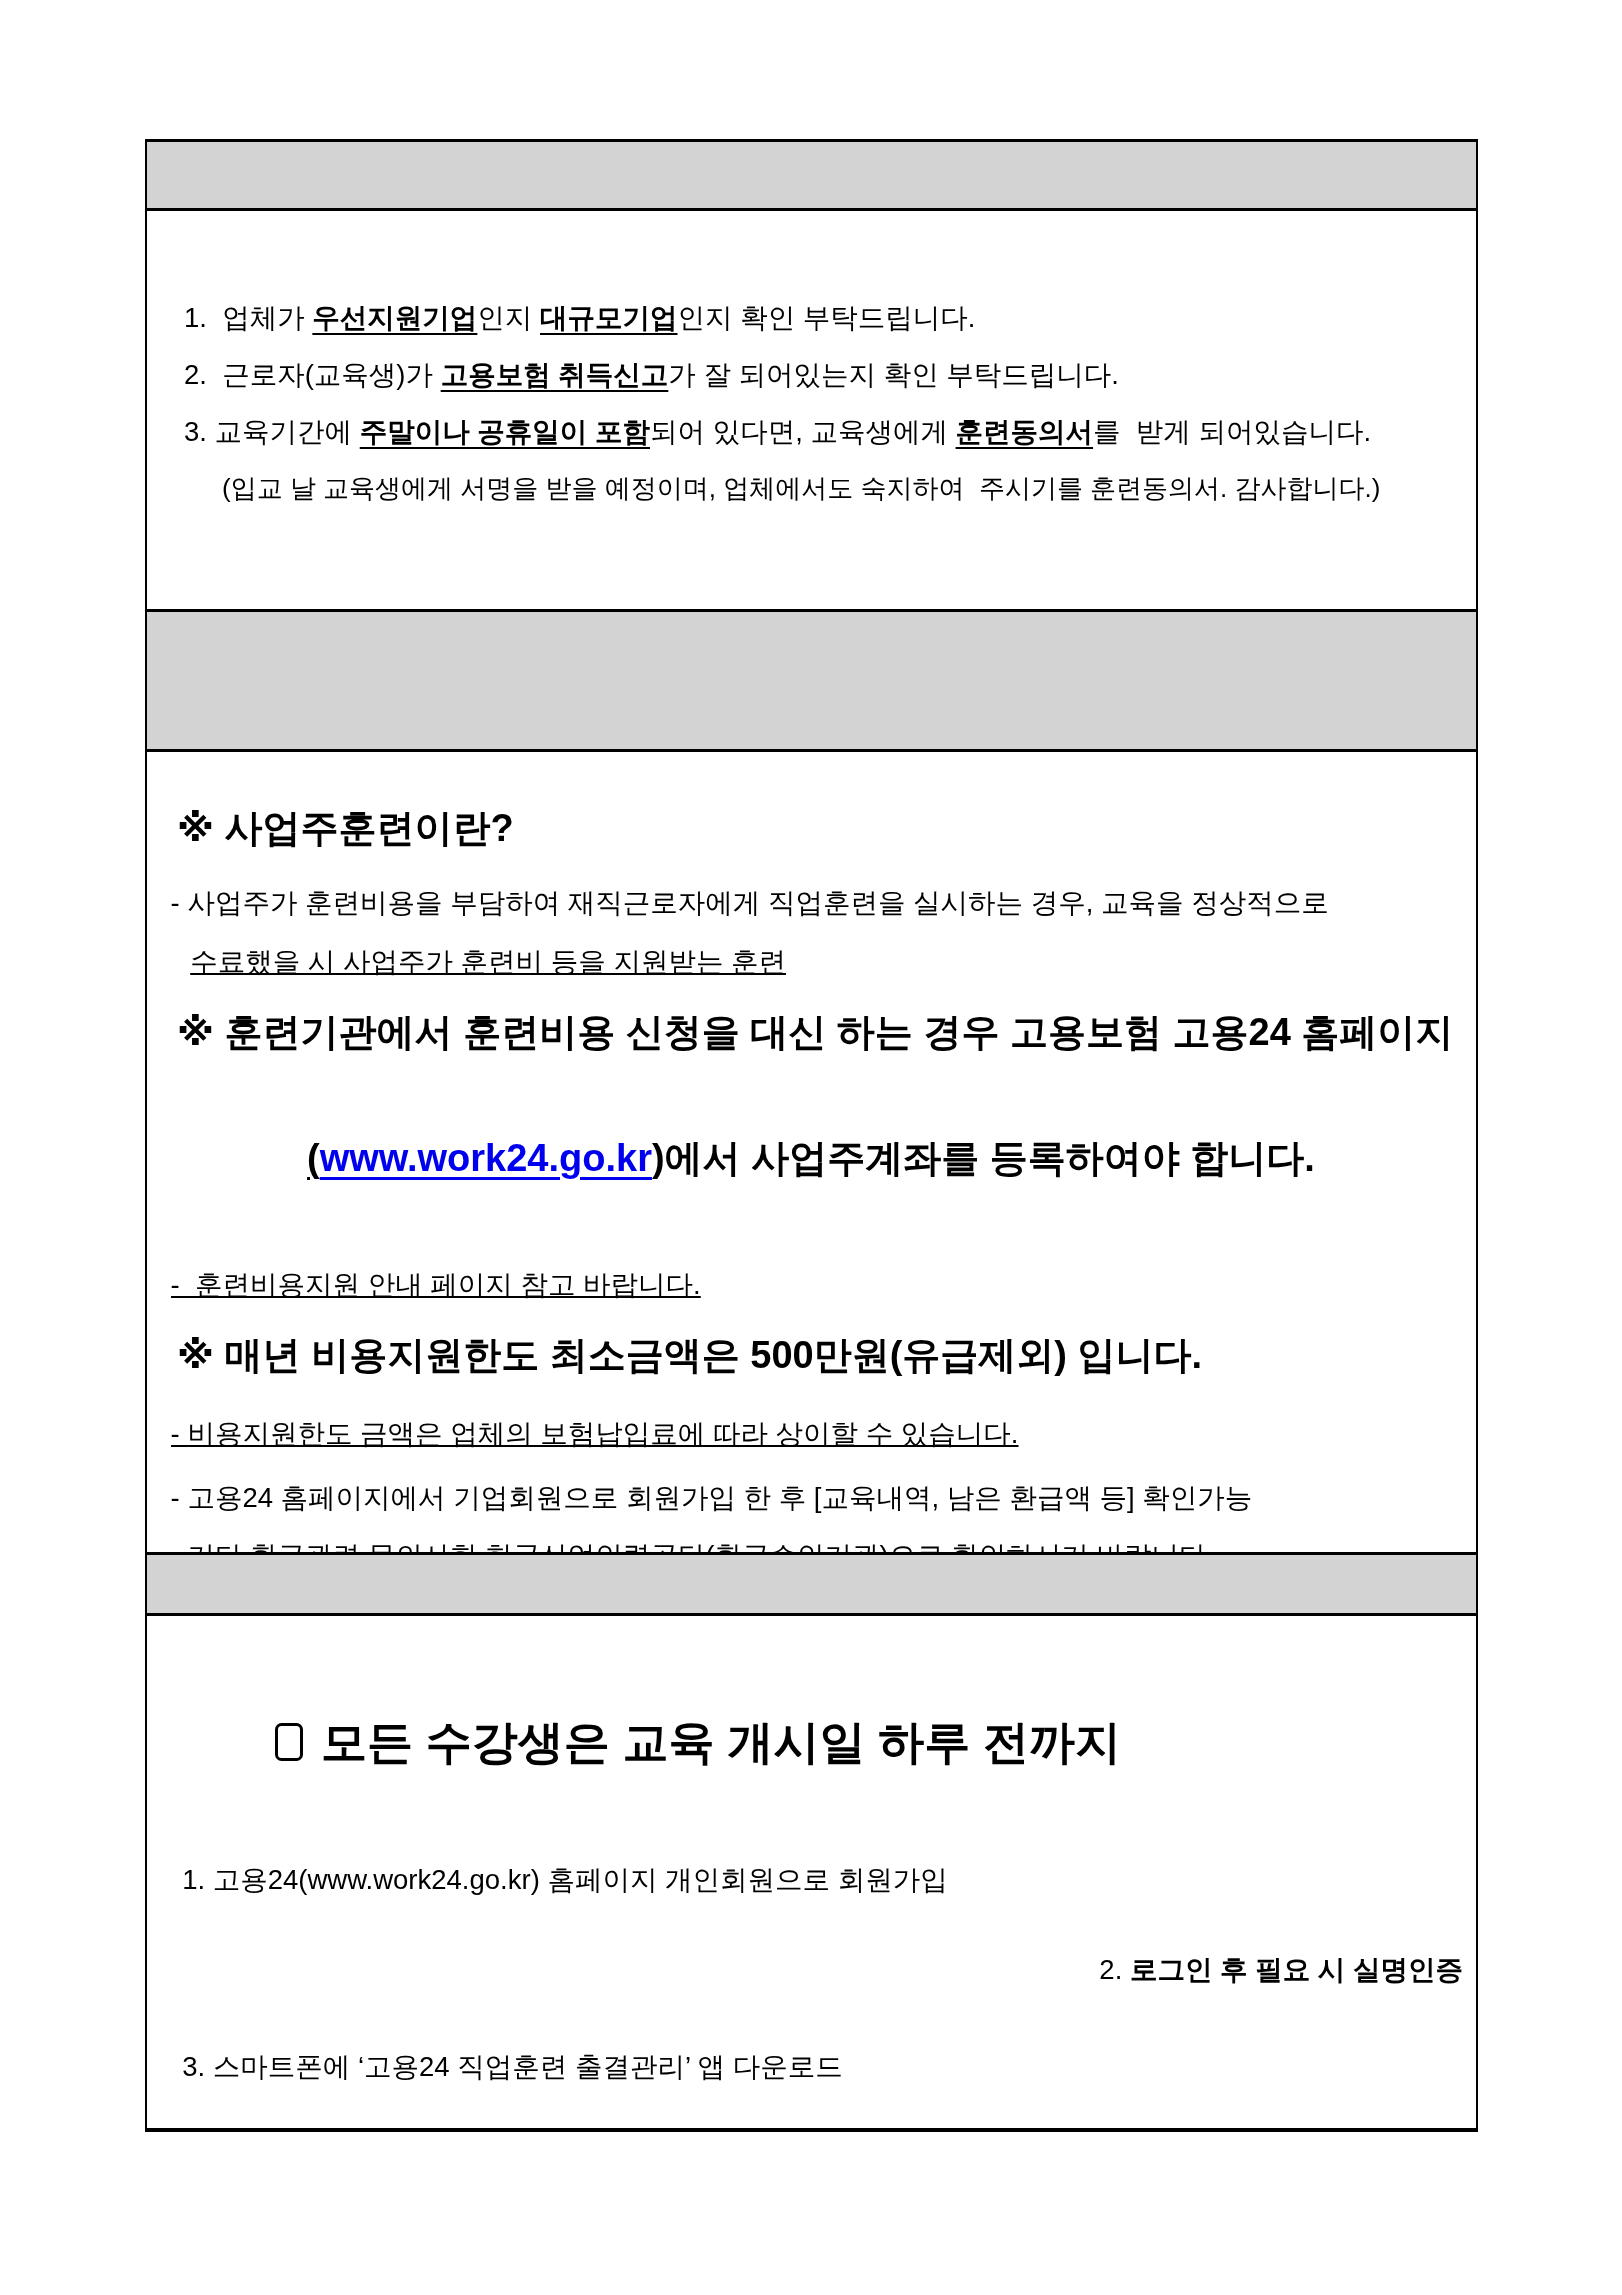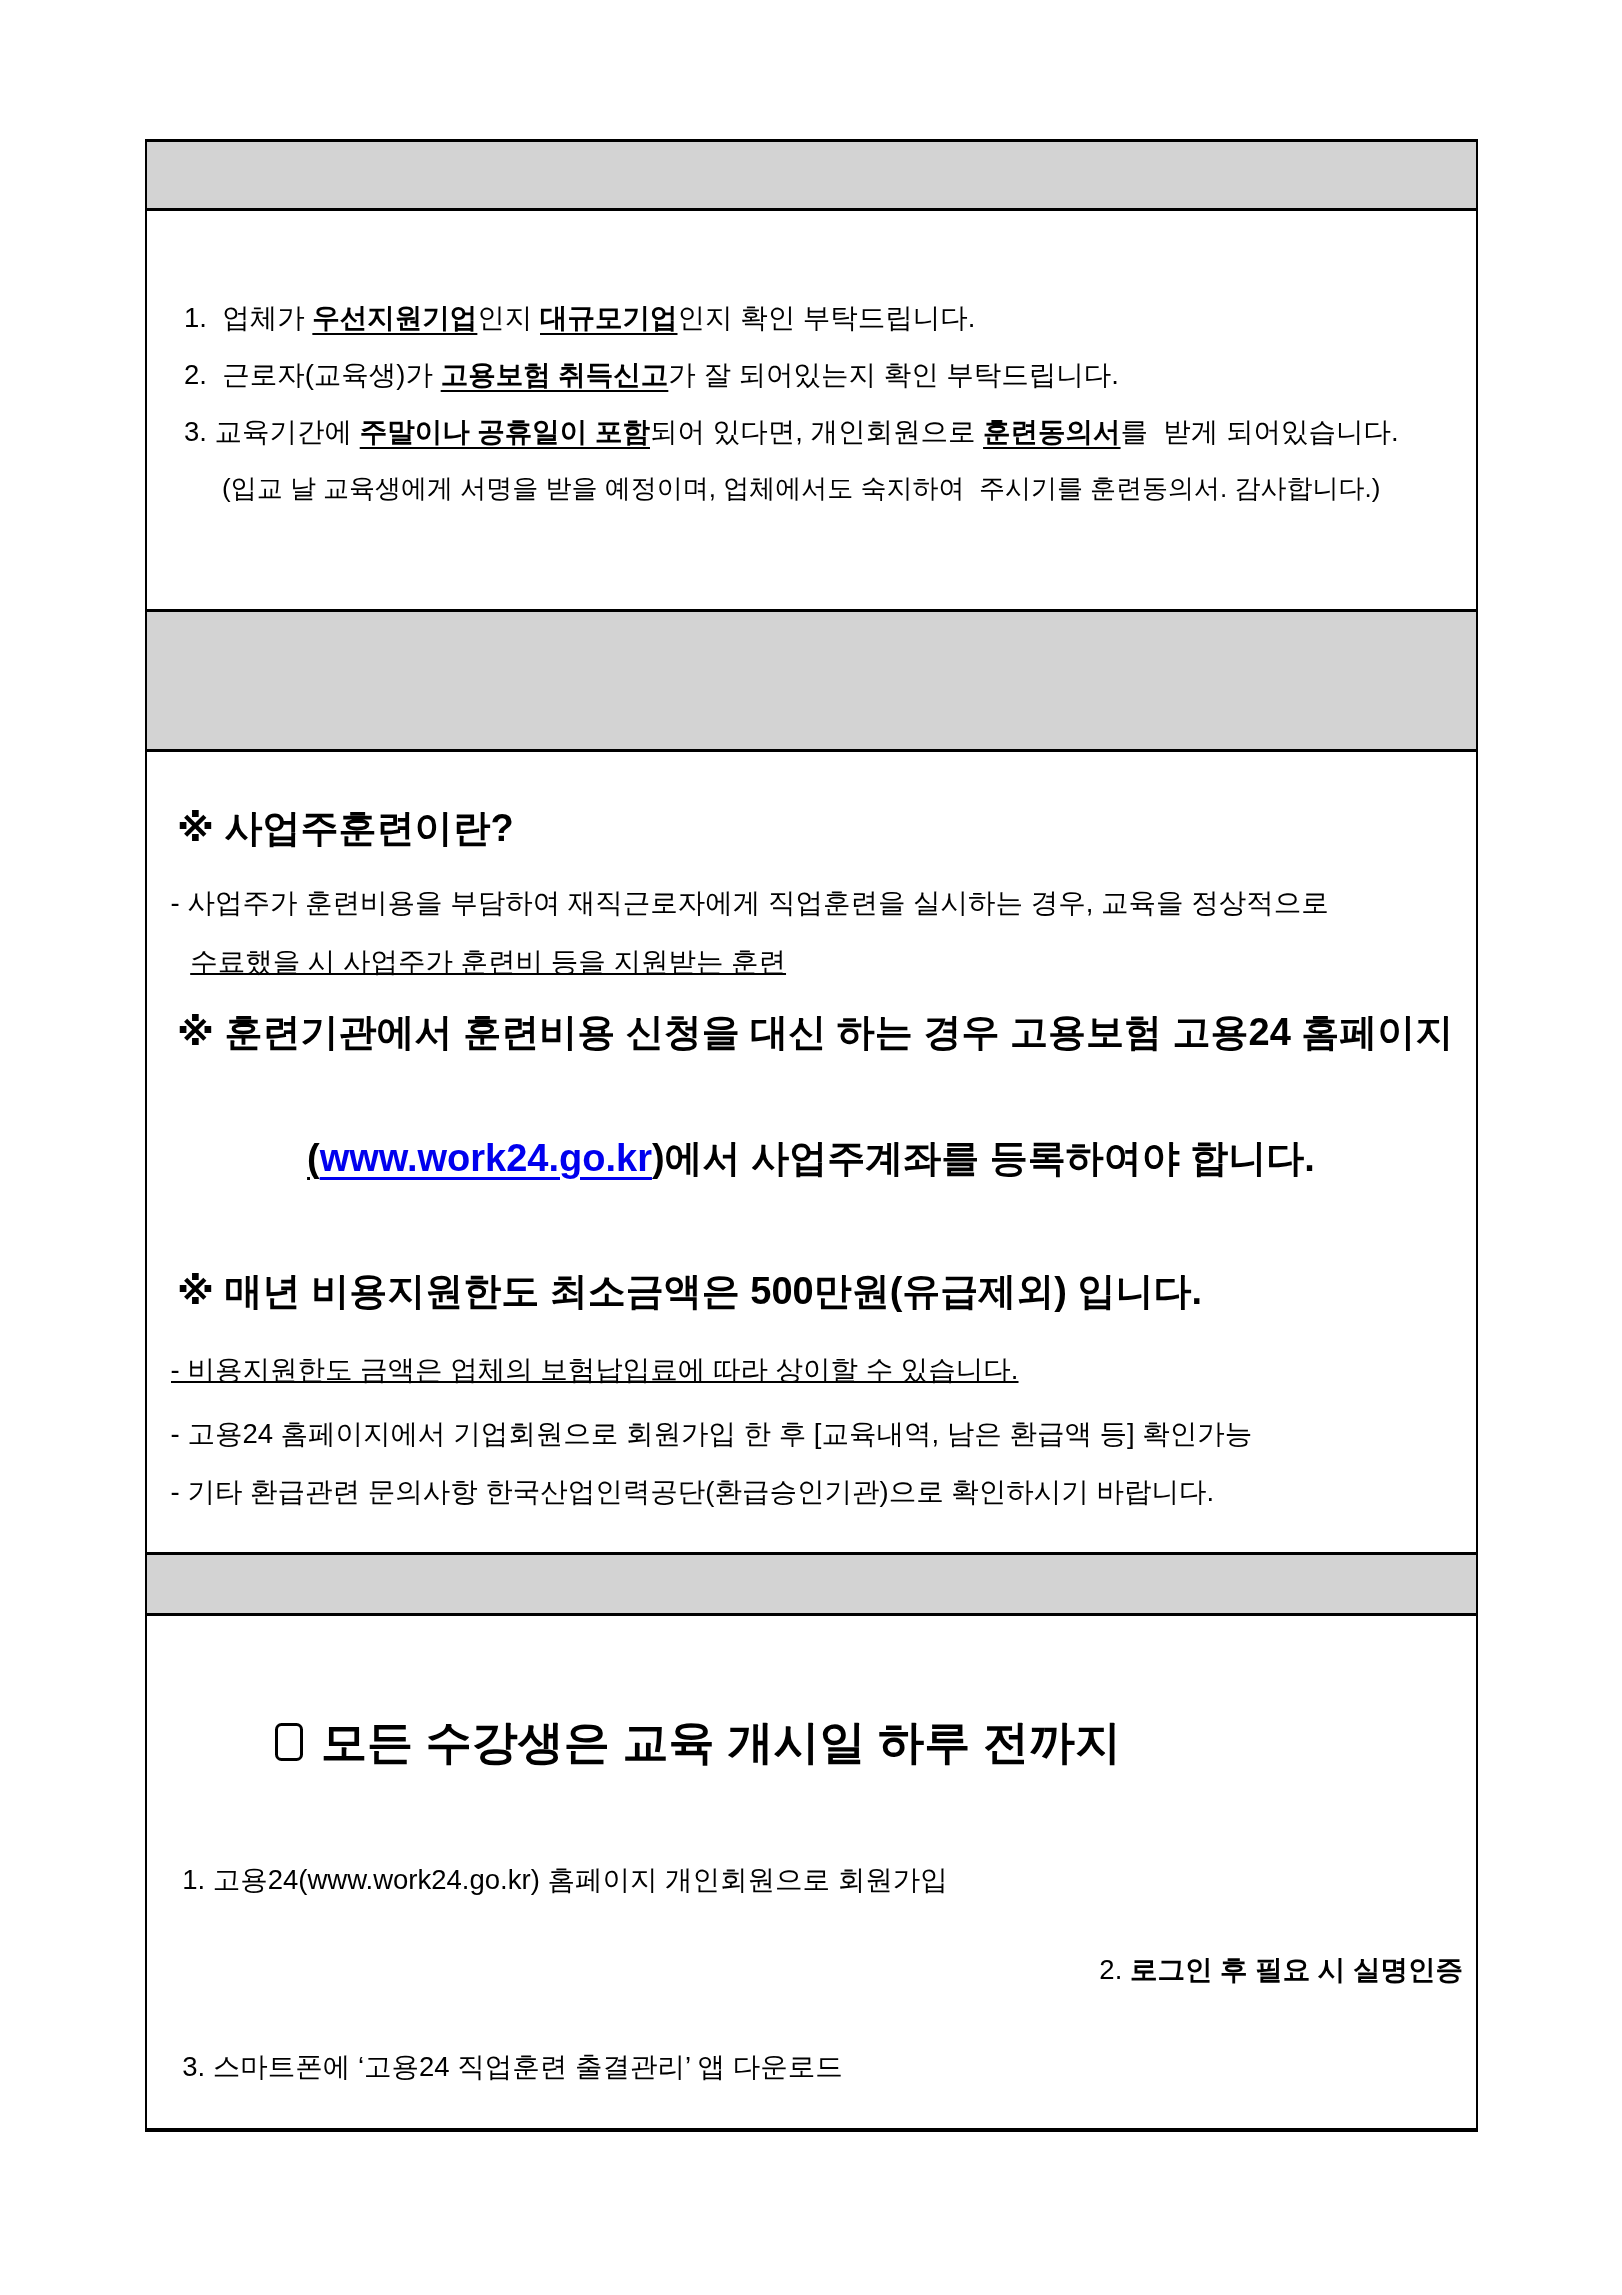--- a/index.html
+++ b/index.html
@@ -40,36 +40,37 @@
 <div class="page">
   <div class="sheet">
 
     <div class="bar bar1">
       
     </div>
 
     <div class="box box1">
       <div class="line item"><span>1.  업체가 </span><span class="b u">우선지원기업</span><span>인지 </span><span class="b u">대규모기업</span><span>인지 확인 부탁드립니다.</span></div>
       <div class="line item"><span>2.  근로자(교육생)가 </span><span class="b u">고용보험 취득신고</span><span>가 잘 되어있는지 확인 부탁드립니다.</span></div>
-      <div class="line item"><span>3. 교육기간에 </span><span class="b u">주말이나 공휴일이 포함</span><span>되어 있다면, 개인회원으로 </span><span class="b u">훈련동의서</span><span>를  받게 되어있습니다.</span></div>
+      <div class="line item"><span>3. 교육기간에 </span><span class="b u">주말이나 공휴일이 포함</span><span>되어 있다면, 교육생에게 </span><span class="b u">훈련동의서</span><span>를  받게 되어있습니다.</span></div>
       <div class="line note">(입교 날 교육생에게 서명을 받을 예정이며, 업체에서도 숙지하여  주시기를 훈련동의서. 감사합니다.)</div>
     </div>
 
     <div class="bar bar2">
       
     </div>
 
     <div class="box box2">
       <div class="line k mb50">※ 사업주훈련이란?</div>
       <div class="line d mb36">- 사업주가 훈련비용을 부담하여 재직근로자에게 직업훈련을 실시하는 경우, 교육을 정상적으로</div>
       <div class="line d cont mb44">수료했을 시 사업주가 훈련비 등을 지원받는 훈련</div>
       <div class="line k mb46">※ 훈련기관에서 훈련비용 신청을 대신 하는 경우 고용보험 고용24 홈페이지</div>
       <div class="line k ind mb56">
         <span class="u">(</span><span class="link u">www.work24.go.kr</span><span>)에서 사업주계좌를 등록하여야 합니다.</span>
       </div>
+      <div class="line d mb44">-  훈련비용지원 안내 페이지 참고 바랍니다.</div>
       <div class="line k mb56">※ 매년 비용지원한도 최소금액은 500만원(유급제외) 입니다.</div>
       <div class="line d mb44">- 비용지원한도 금액은 업체의 보험납입료에 따라 상이할 수 있습니다.</div>
       <div class="line d mb36">- 고용24 홈페이지에서 기업회원으로 회원가입 한 후 [교육내역, 남은 환급액 등] 확인가능</div>
       <div class="line d mb40">- 기타 환급관련 문의사항 한국산업인력공단(환급승인기관)으로 확인하시기 바랍니다.</div>
 
     </div>
 
     <div class="bar bar3">
       
     </div>

